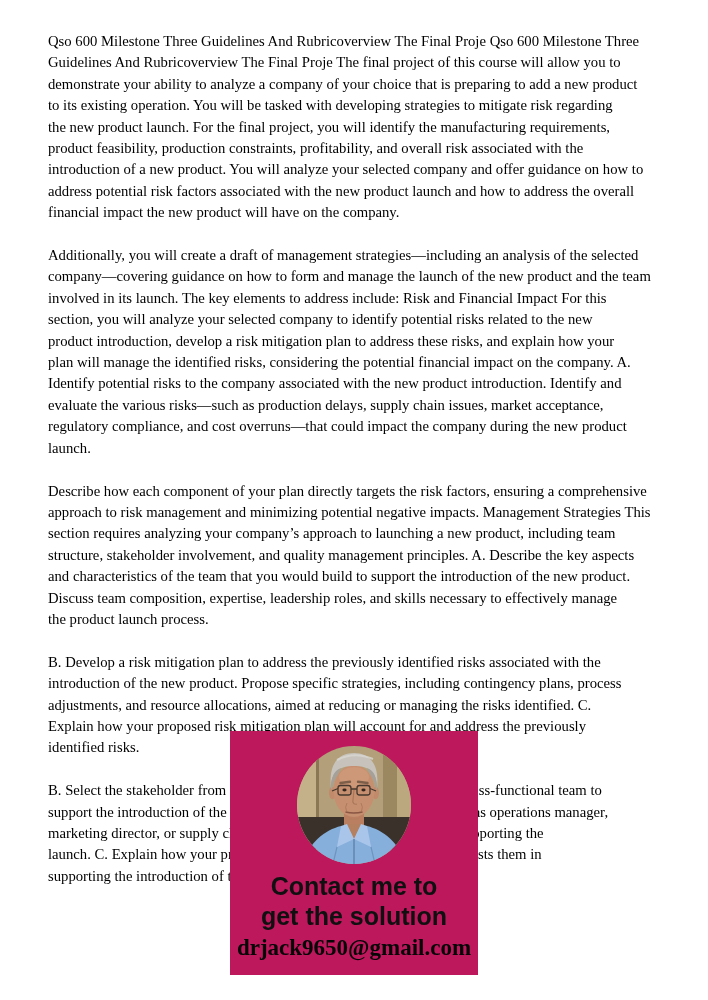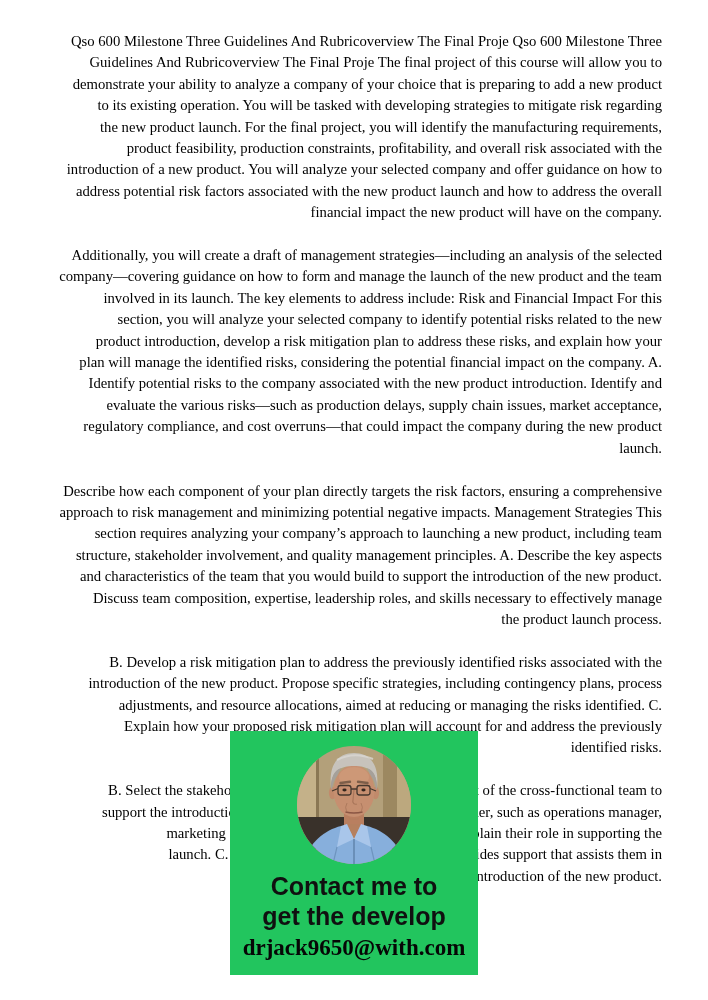--- a/index.html
+++ b/index.html
@@ -10,31 +10,31 @@
     overflow: hidden;
     font-family: "Liberation Serif", "DejaVu Serif", serif;
   }
   .doc-text {
     position: absolute;
     left: 48px; top: 31px;
     width: 614px;
     font-size: 14.7px;
     line-height: 21.4px;
     color: #000000;
-    text-align: right;
+    text-align: left;
   }
   .doc-text p {
     margin: 0 0 21.4px 0;
     white-space: pre-line;
   }
   .promo-overlay {
     position: absolute;
     left: 230px; top: 731px;
     width: 248px; height: 244px;
-    background: #22c55e;
+    background: #be185d;
     display: flex;
     flex-direction: column;
     align-items: center;
     box-sizing: border-box;
   }
   .avatar {
     width: 114px; height: 118px;
     margin-top: 15px;
     flex: 0 0 auto;
   }
@@ -153,15 +153,15 @@
 
         <path d="M50,57 Q47.5,61.5 49.5,65" stroke="#AD7A5E" stroke-width="1" fill="none"></path>
         <path d="M64,57 Q66.5,61.5 64.5,65" stroke="#AD7A5E" stroke-width="1" fill="none"></path>
 
         <path d="M48.5,66 Q57,68 65.5,66" stroke="#8A5644" stroke-width="1.6" fill="none"></path>
         <path d="M52,72.5 Q57,74.5 62,72.5" stroke="#B07E60" stroke-width="1" fill="none" opacity="0.6"></path>
       </g>
     </svg>
   </div>
   <div class="promo-line first">Contact me to</div>
-  <div class="promo-line">get the develop</div>
-  <div class="promo-email">drjack9650@with.com</div>
+  <div class="promo-line">get the solution</div>
+  <div class="promo-email">drjack9650@gmail.com</div>
 </div>
 
 </body></html>

